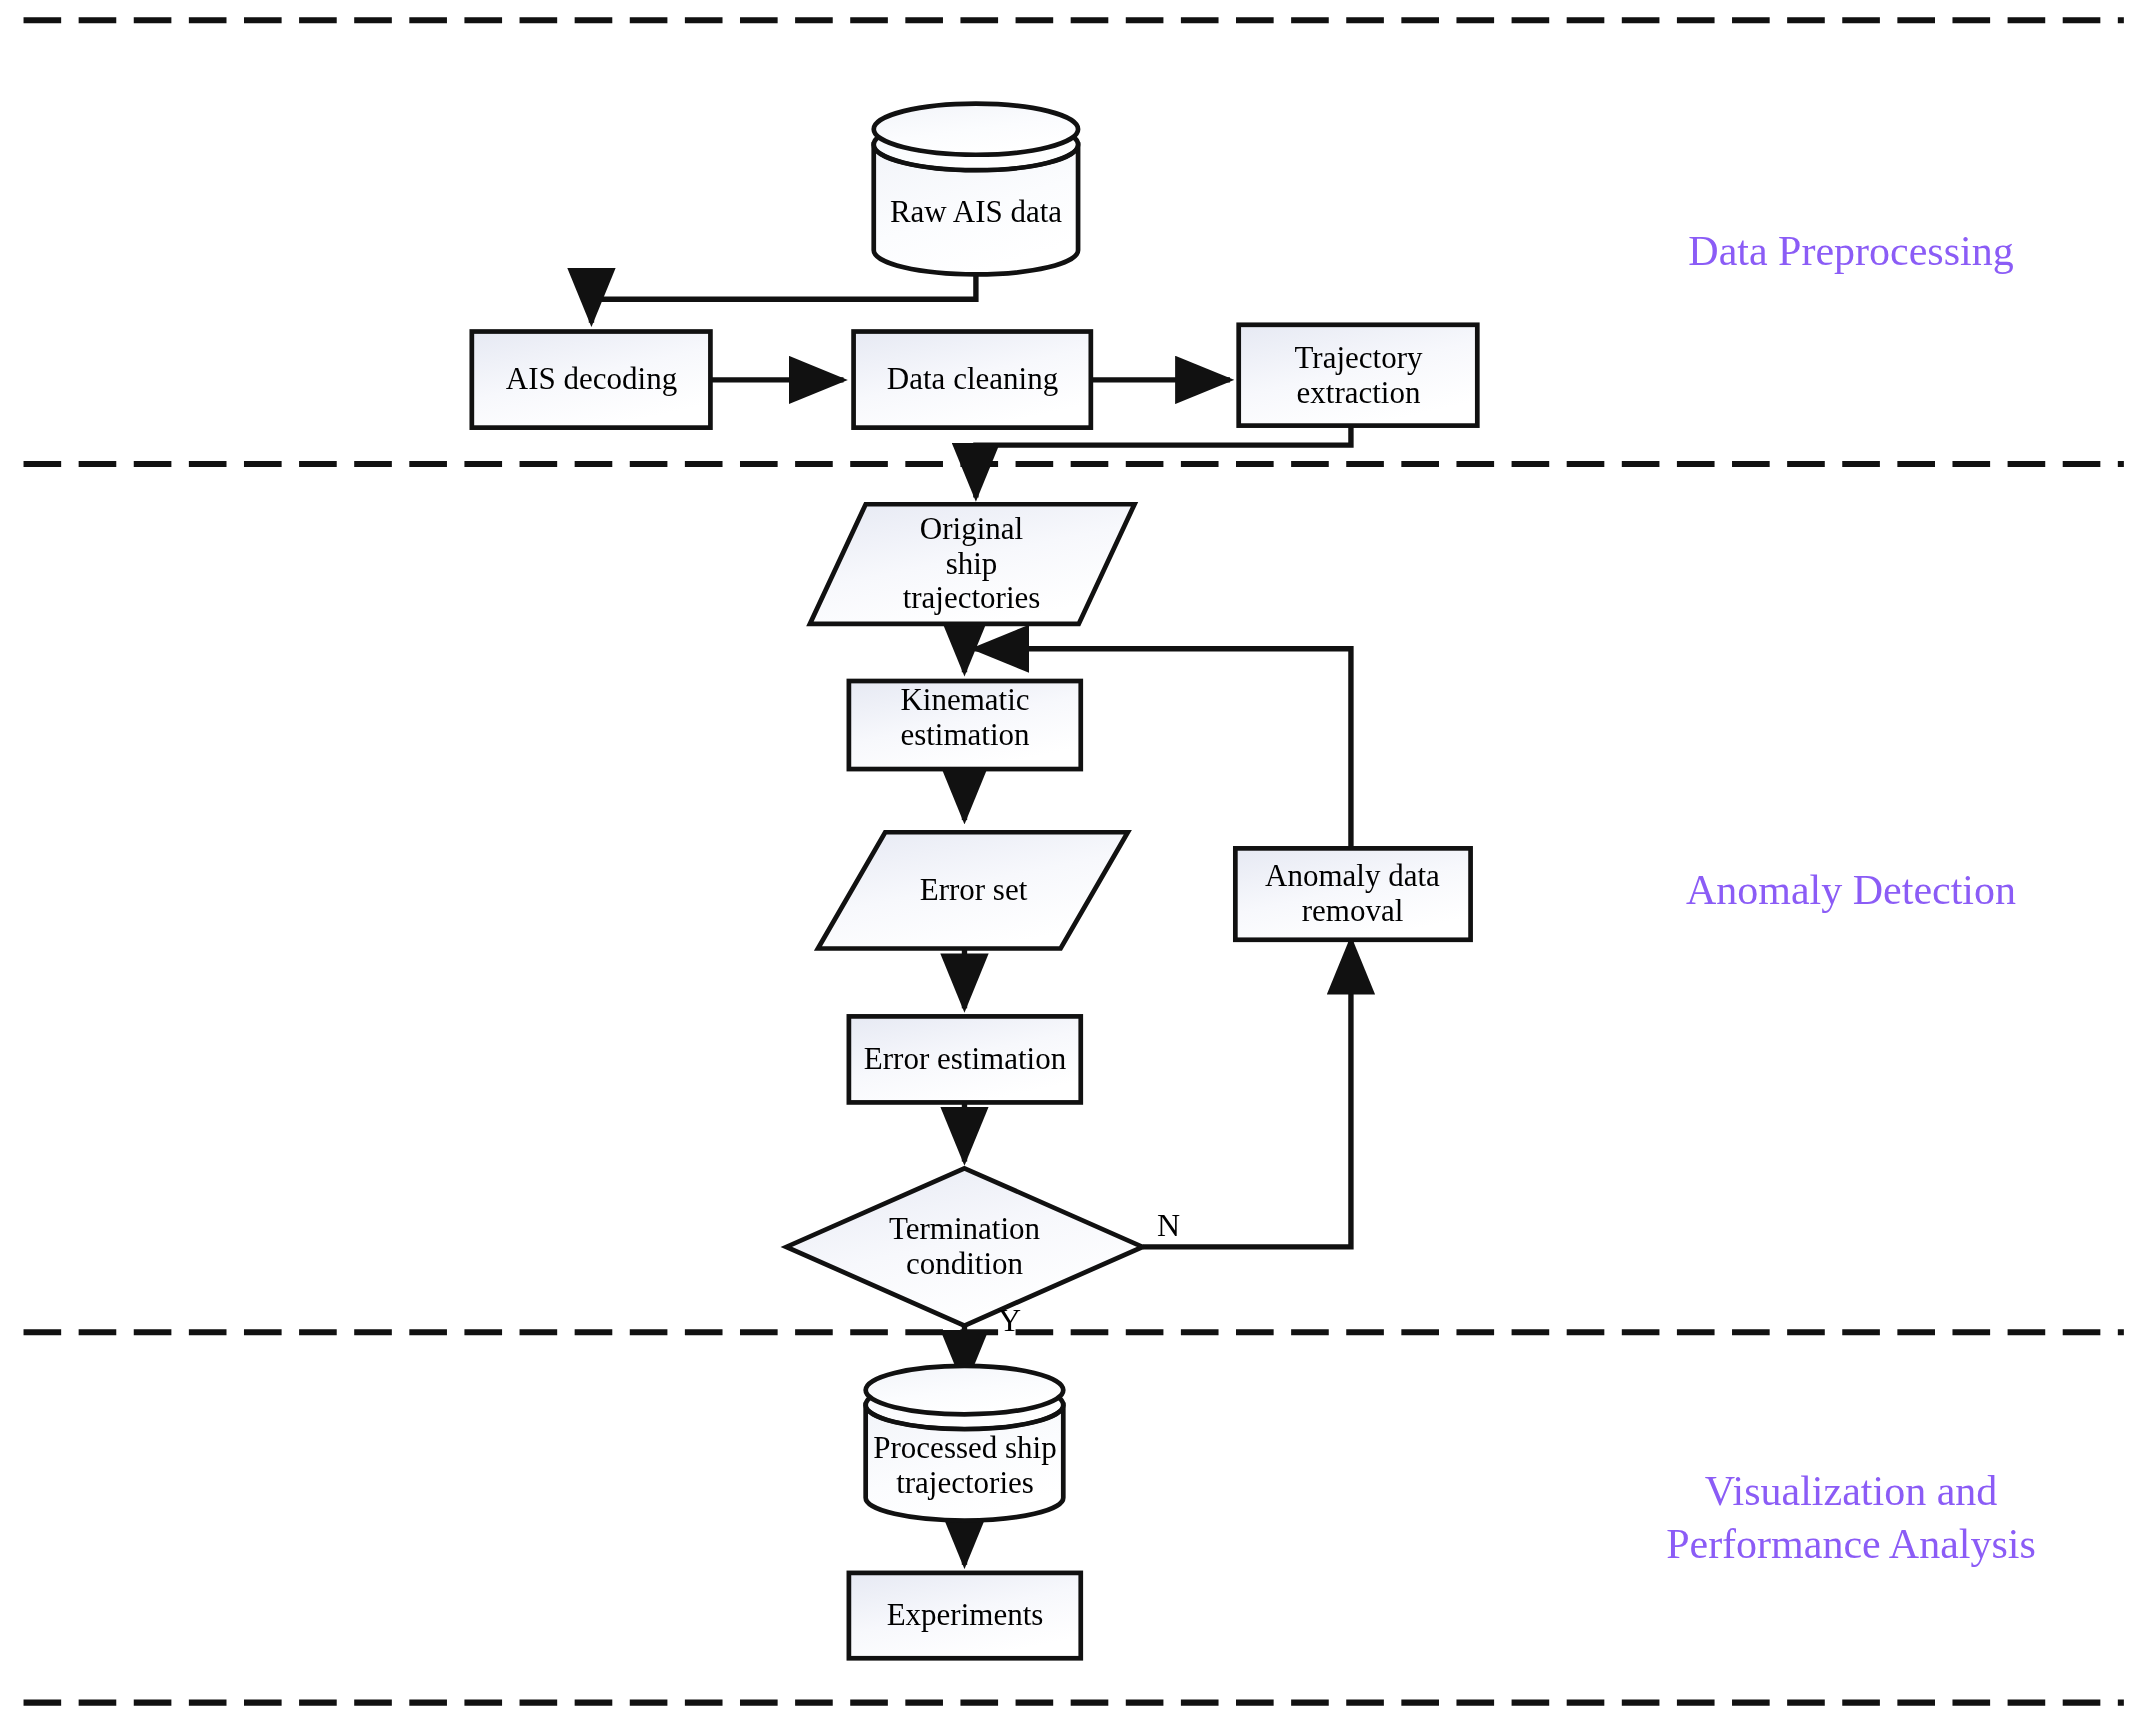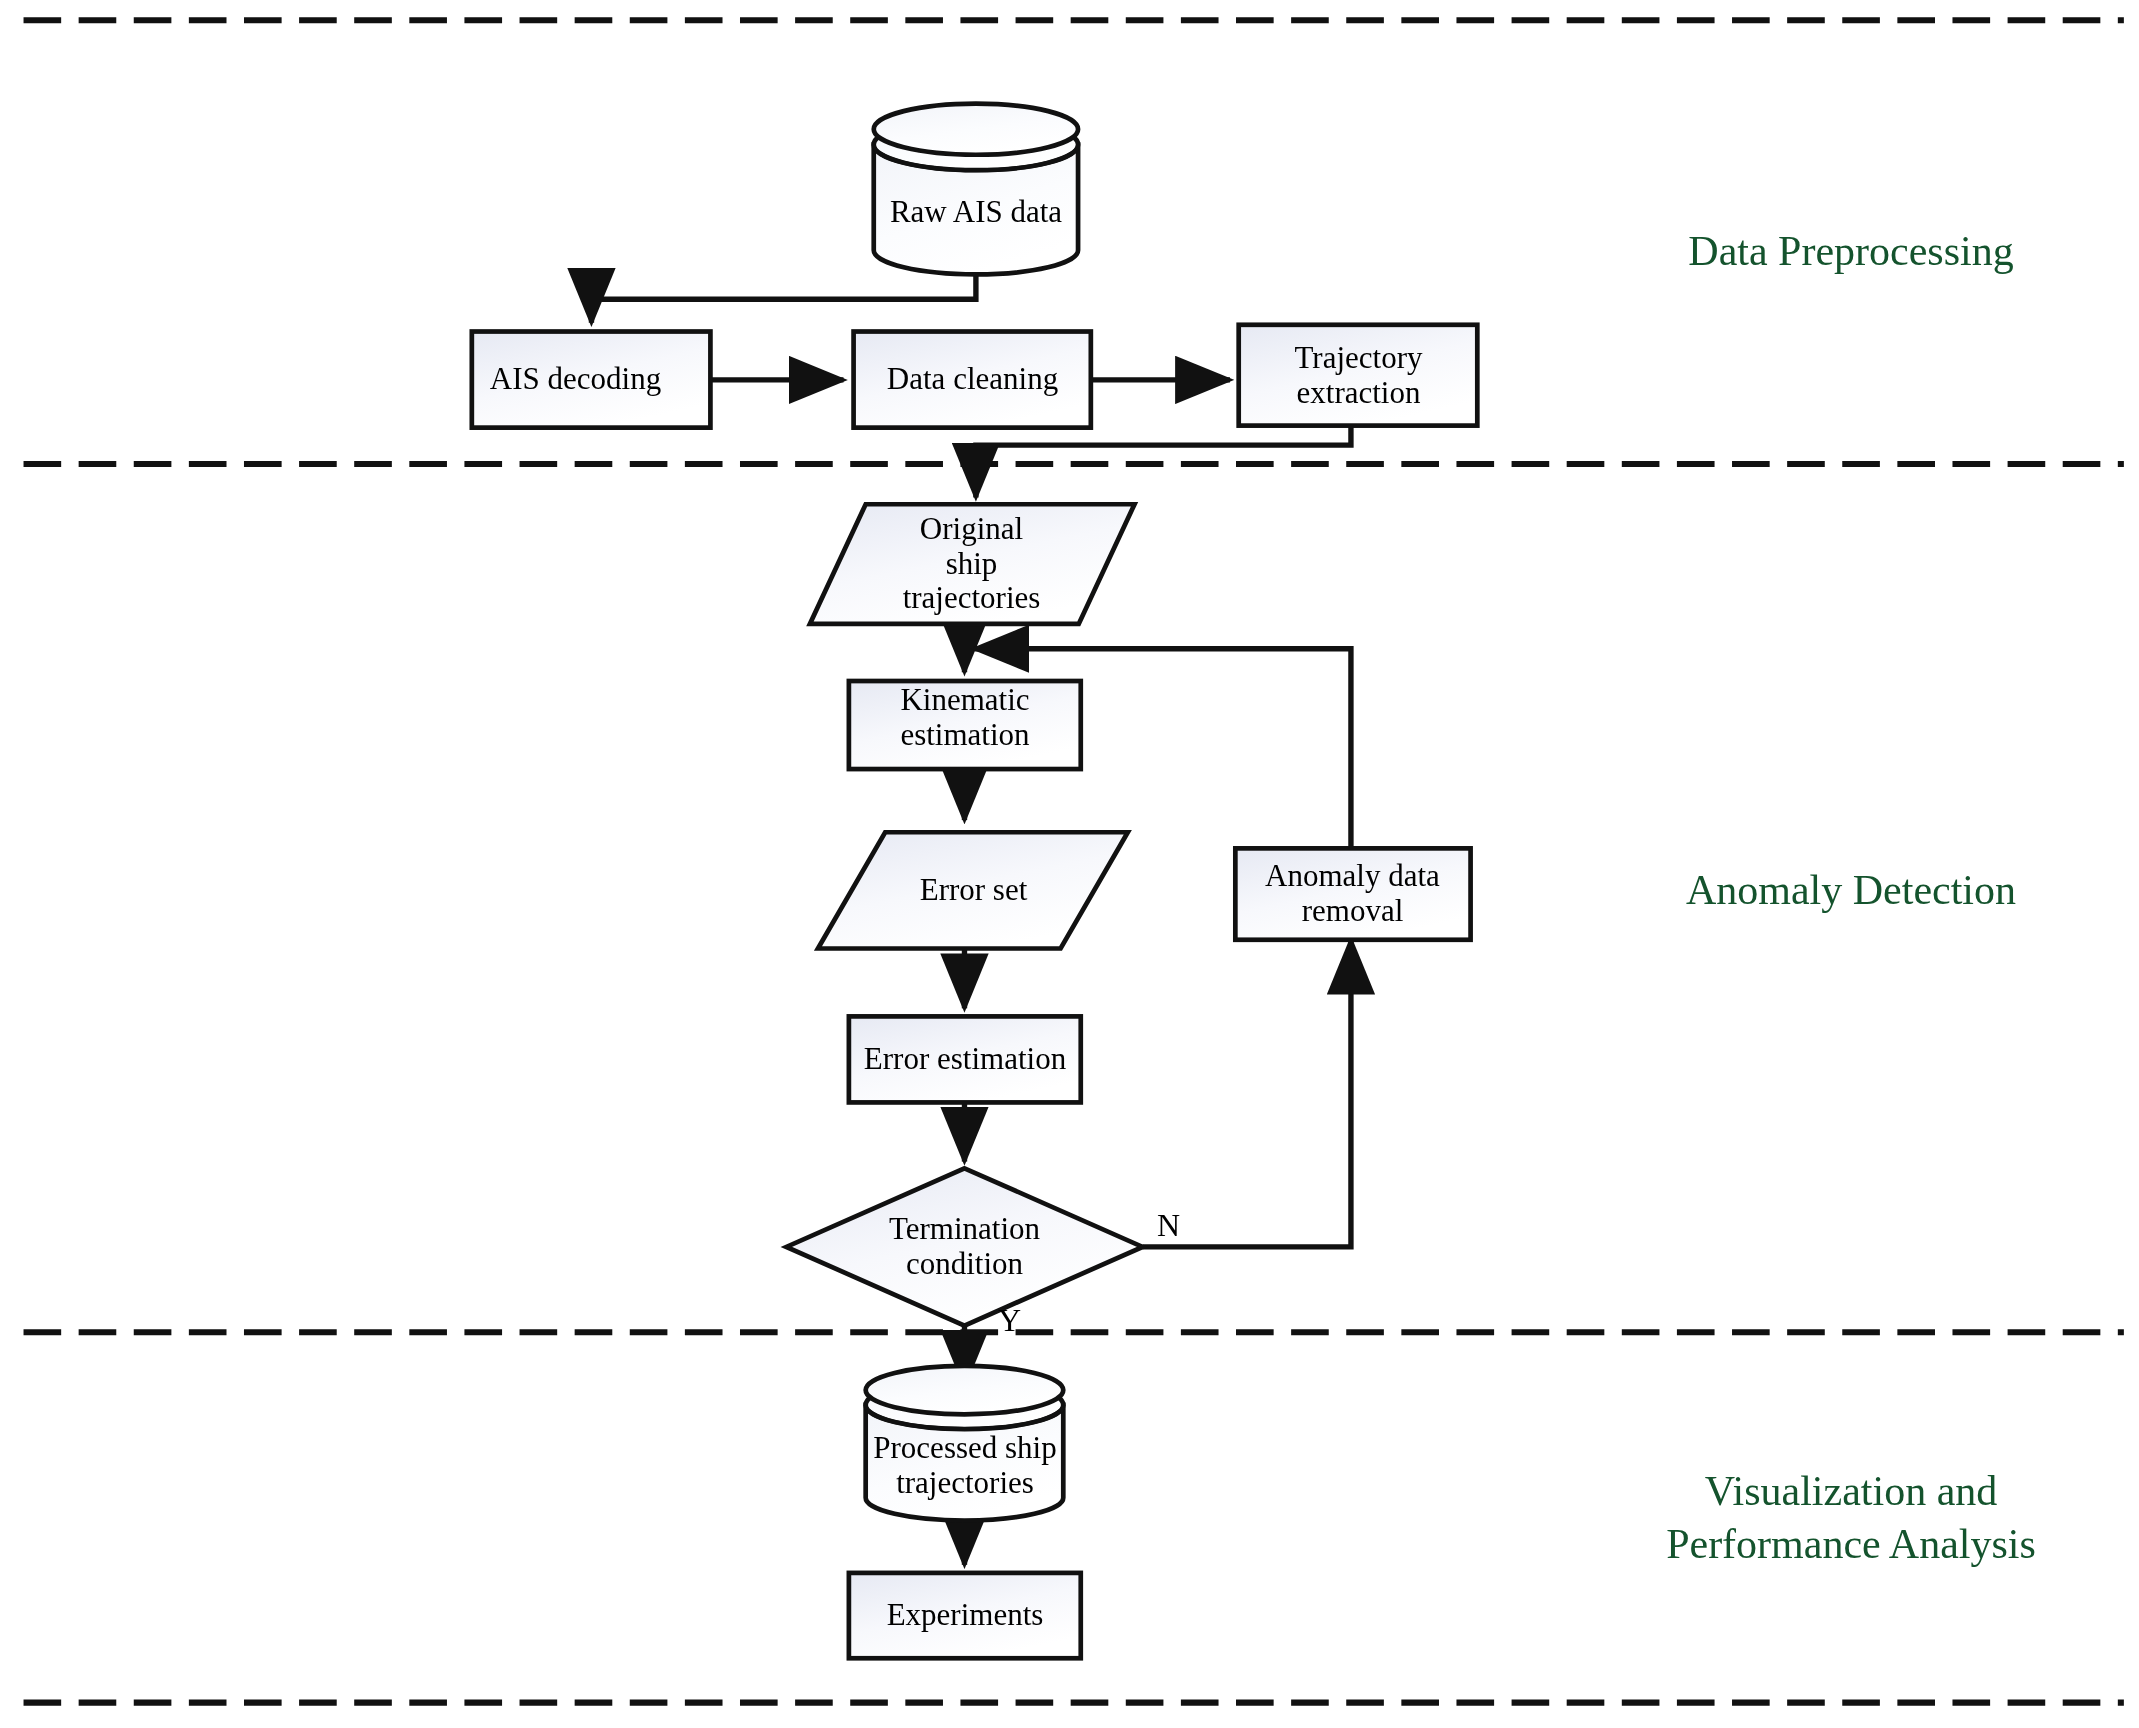--- a/index.html
+++ b/index.html
@@ -33,21 +33,21 @@
     text-align: center;
     color: #000000;
     font-family: "Liberation Serif", "DejaVu Serif", serif;
     font-size: 31px;
     line-height: 1.12;
     pointer-events: none;
     white-space: pre-line;
   }
   .stage-label {
     position: absolute;
-    color: #14532d;
+    color: #8b5cf6;
     font-family: "Liberation Serif", "DejaVu Serif", serif;
     font-size: 42px;
     line-height: 1.25;
     text-align: center;
     white-space: pre-line;
   }
   .branch-label {
     position: absolute;
     color: #000000;
     font-family: "Liberation Serif", "DejaVu Serif", serif;
@@ -140,21 +140,21 @@
       <ellipse cx="1435" cy="2090" rx="147" ry="36" fill="url(#cylGrad)" stroke="#111111" stroke-width="7"></ellipse>
       <path d="M1288,2090 A147,36 0 0 0 1582,2090" fill="none" stroke="#111111" stroke-width="6"></path>
       <ellipse cx="1435" cy="2068" rx="147" ry="36" fill="url(#cylGrad)" stroke="#111111" stroke-width="7"></ellipse>
     </g>
 
     <rect x="1263" y="2340" width="345" height="127" fill="url(#boxGrad)" stroke="#111111" stroke-width="7"></rect>
   </svg>
 
   <div class="node-label" style="left:874px;top:175px;width:204px;height:74px;">Raw AIS data</div>
 
-  <div class="node-label" style="left:456px;top:331px;width:239px;height:96px;">AIS decoding</div>
+  <div class="node-label" style="left:472px;top:331px;width:239px;height:96px;">AIS decoding</div>
 
   <div class="node-label" style="left:854px;top:331px;width:237px;height:96px;">Data cleaning</div>
 
   <div class="node-label" style="left:1239px;top:325px;width:239px;height:101px;">Trajectory
 extraction</div>
 
   <div class="node-label" style="left:837px;top:504px;width:269px;height:120px;">Original
 ship
 trajectories</div>
 

